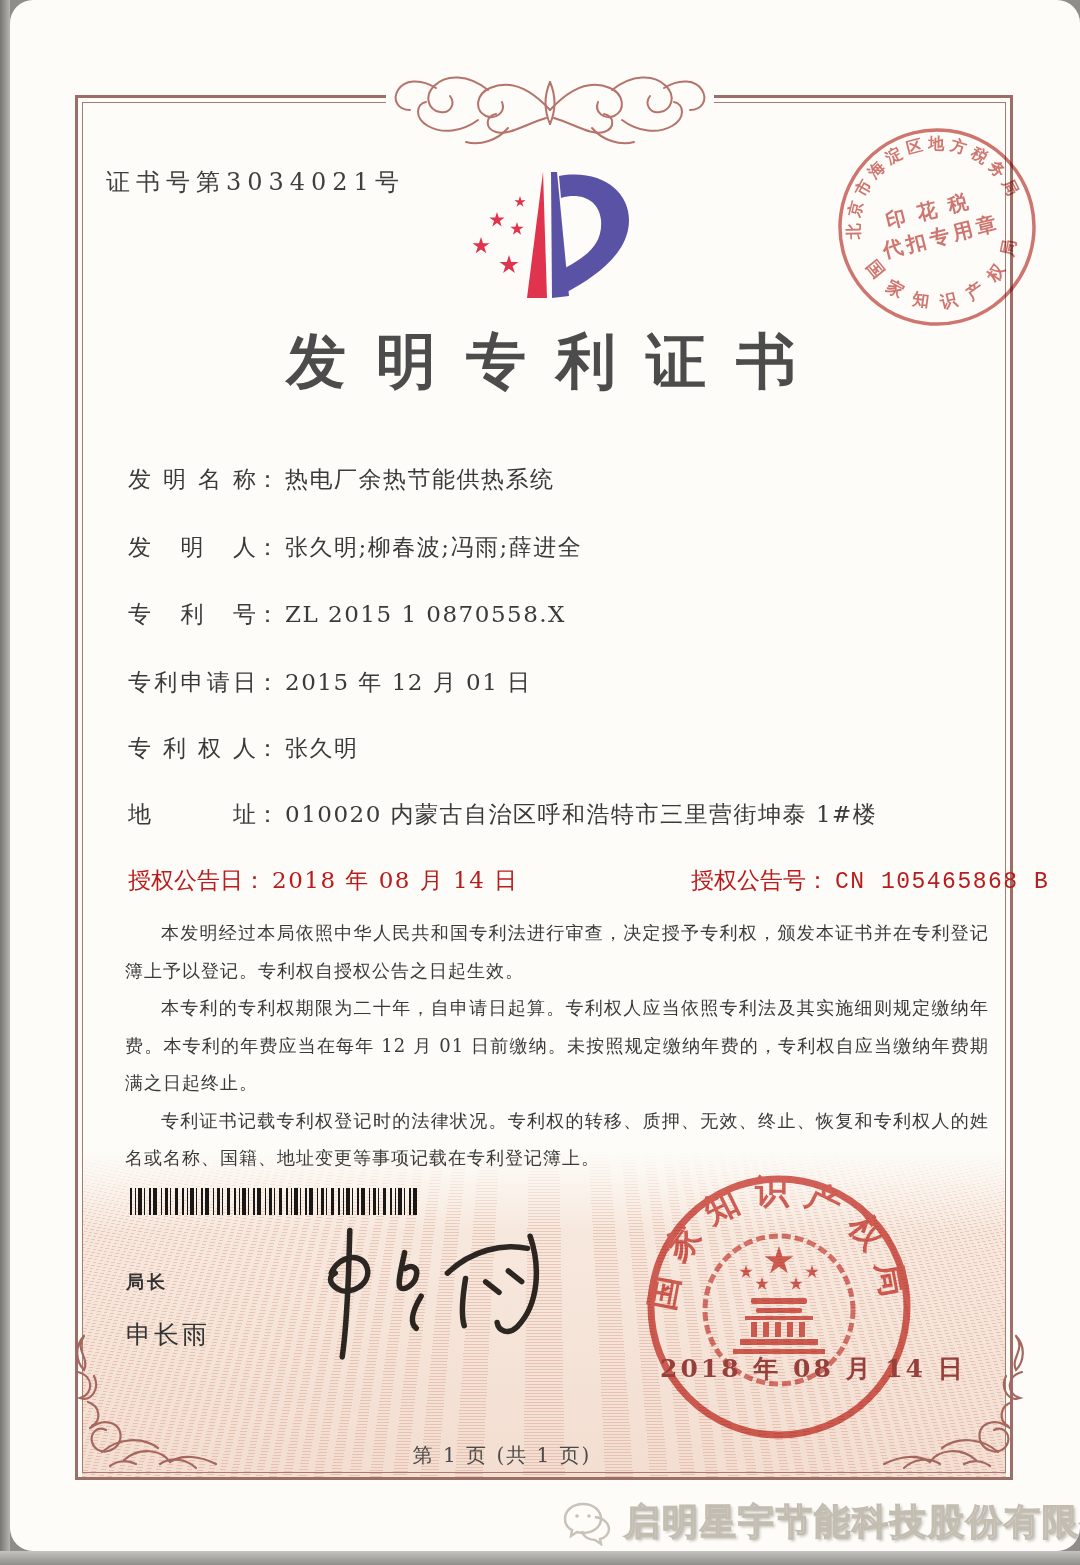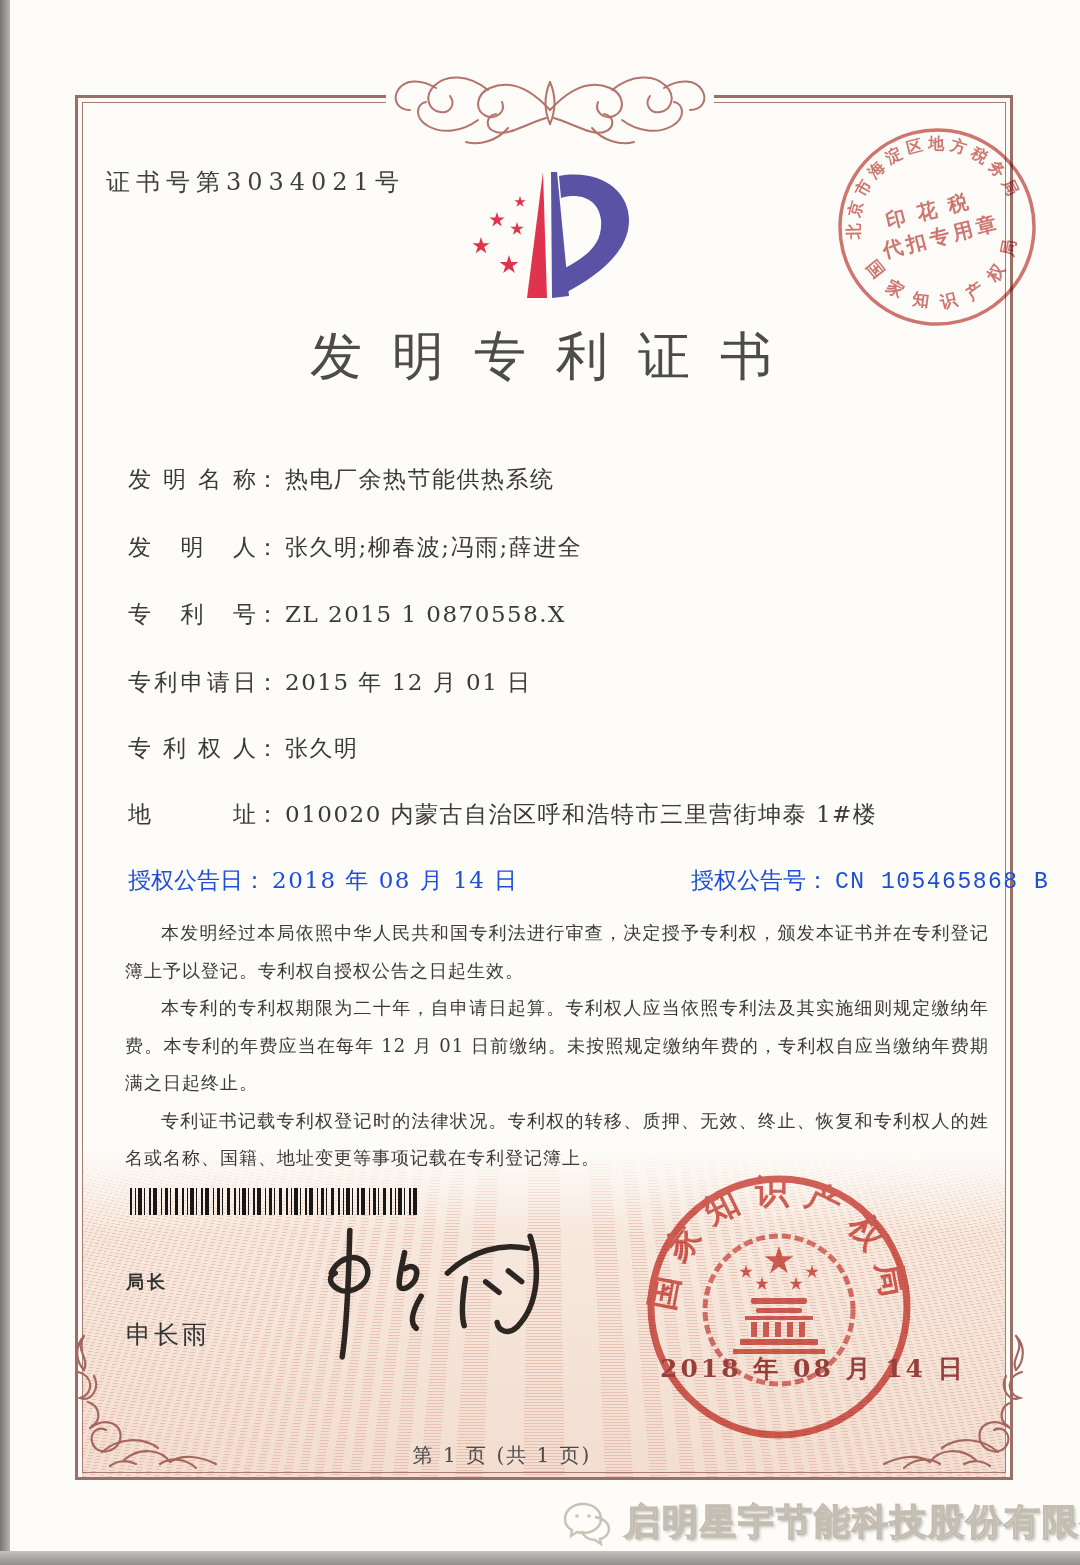--- a/index.html
+++ b/index.html
@@ -1,52 +1,52 @@
 <!DOCTYPE html>
 <html><head>
 <meta charset="utf-8">
 <style>
   html,body{margin:0;padding:0;}
   body{
     width:1080px;height:1565px;overflow:hidden;position:relative;
     background:#8f8d8a;
     font-family:"DejaVu Serif","Liberation Serif",serif;
   }
-  .page{position:absolute;left:10px;top:0;right:0;bottom:14px;background:#fdfcf8;}
+  .page{position:absolute;left:10px;top:0;right:0;bottom:14px;background:#fdfcf8;border-radius:23px;}
   .edge{position:absolute;background:linear-gradient(90deg,#787672,#b7b5b2);}
   .edge-left{left:0;top:0;width:10px;height:100%;}
   .edge-bottom{left:0;bottom:0;width:100%;height:14px;background:linear-gradient(0deg,#8f8d8a,#c5c3c0);}
 
   
   .frame{position:absolute;left:65px;top:95px;width:932px;height:1379px;border:3px solid #9c6f66;z-index:2;}
   .frame-inner{position:absolute;inset:4px;border:1px solid #a87a71;}
 
   
   .band{
     position:absolute;left:72px;top:1150px;width:924px;height:327px;z-index:1;
     background:
       linear-gradient(180deg, rgba(253,252,248,1) 0, rgba(253,252,248,0) 80px),
       repeating-radial-gradient(1400px 600px at 50% -360px, rgba(201,122,100,0.30) 0 1.3px, rgba(201,122,100,0) 1.3px 7px),
       linear-gradient(180deg,#f8ebe1,#f3ded1);
   }
 
   .cert-no{position:absolute;left:96px;top:166px;font-size:24px;color:#3f3f3f;letter-spacing:6px;z-index:3;}
   .title{
     position:absolute;left:65px;top:322px;width:932px;text-align:center;
-    font-size:52px;font-weight:400;color:#4c4c4c;letter-spacing:30px;text-indent:30px;z-index:3;
+    font-size:60px;font-weight:700;color:#4c4c4c;letter-spacing:30px;text-indent:30px;z-index:3;
   }
 
   .logo{position:absolute;left:443px;top:156px;z-index:3;}
   .stamp-wrap{position:absolute;left:812px;top:112px;width:230px;height:230px;transform:rotate(-14deg);opacity:.8;z-index:3;mix-blend-mode:multiply;}
 
   .field-row{position:absolute;left:118px;font-size:23px;color:#3a3a3a;z-index:3;white-space:nowrap;}
   .flabel{display:inline-block;width:128px;text-align:justify;text-align-last:justify;}
   .fvalue{letter-spacing:1.5px;margin-left:6px;}
 
-  .grant-row{position:absolute;left:118px;top:865px;font-size:23px;color:#1d4ed8;z-index:3;white-space:nowrap;}
+  .grant-row{position:absolute;left:118px;top:865px;font-size:23px;color:#b91c1c;z-index:3;white-space:nowrap;}
   .grant-no{position:absolute;left:563px;top:0;font-family:Liberation Mono, monospace;}
 
   .paras{position:absolute;left:115px;top:914px;width:864px;z-index:3;color:#3a3a3a;}
   .paras p{margin:0;font-size:18px;line-height:37.5px;text-align:justify;text-indent:2em;letter-spacing:1px;}
 
   .barcode{
     position:absolute;left:120px;top:1188px;width:288px;height:27px;z-index:3;mix-blend-mode:multiply;
     background-image:repeating-linear-gradient(90deg,
       #191919 0 2px, transparent 2px 5px,
       #191919 5px 6px, transparent 6px 8px,

